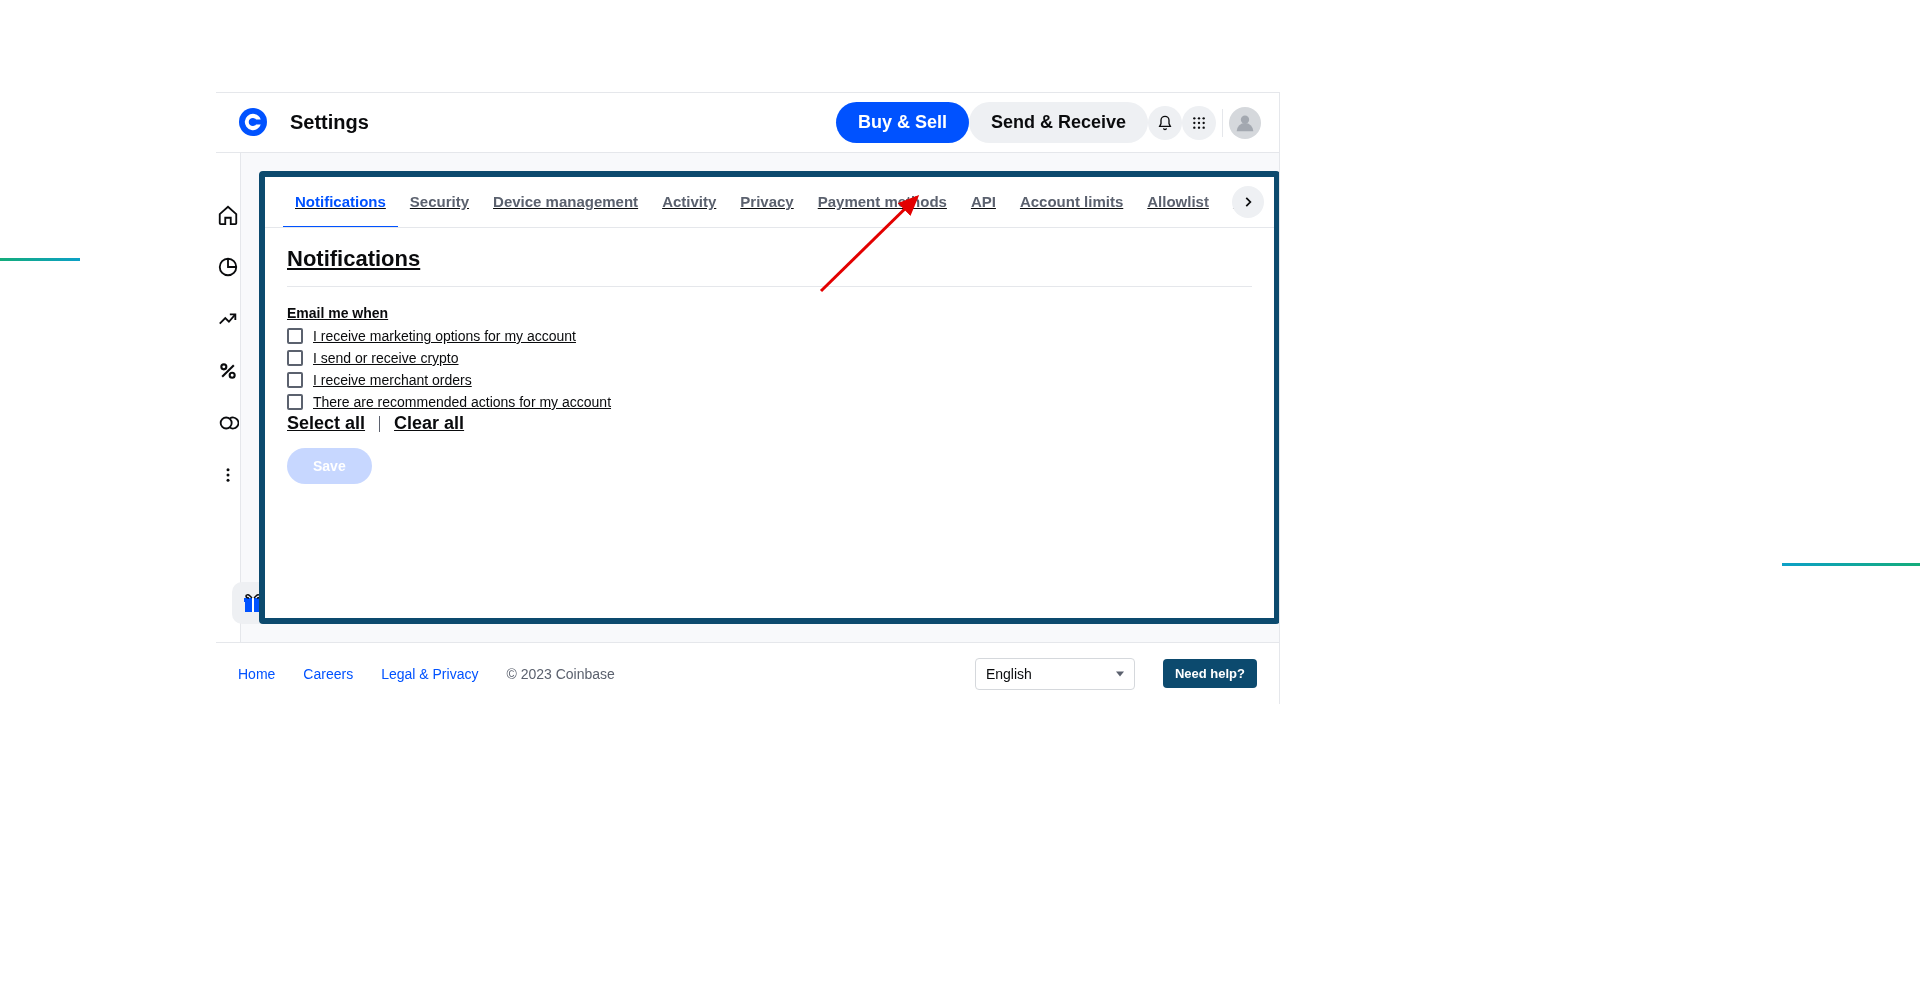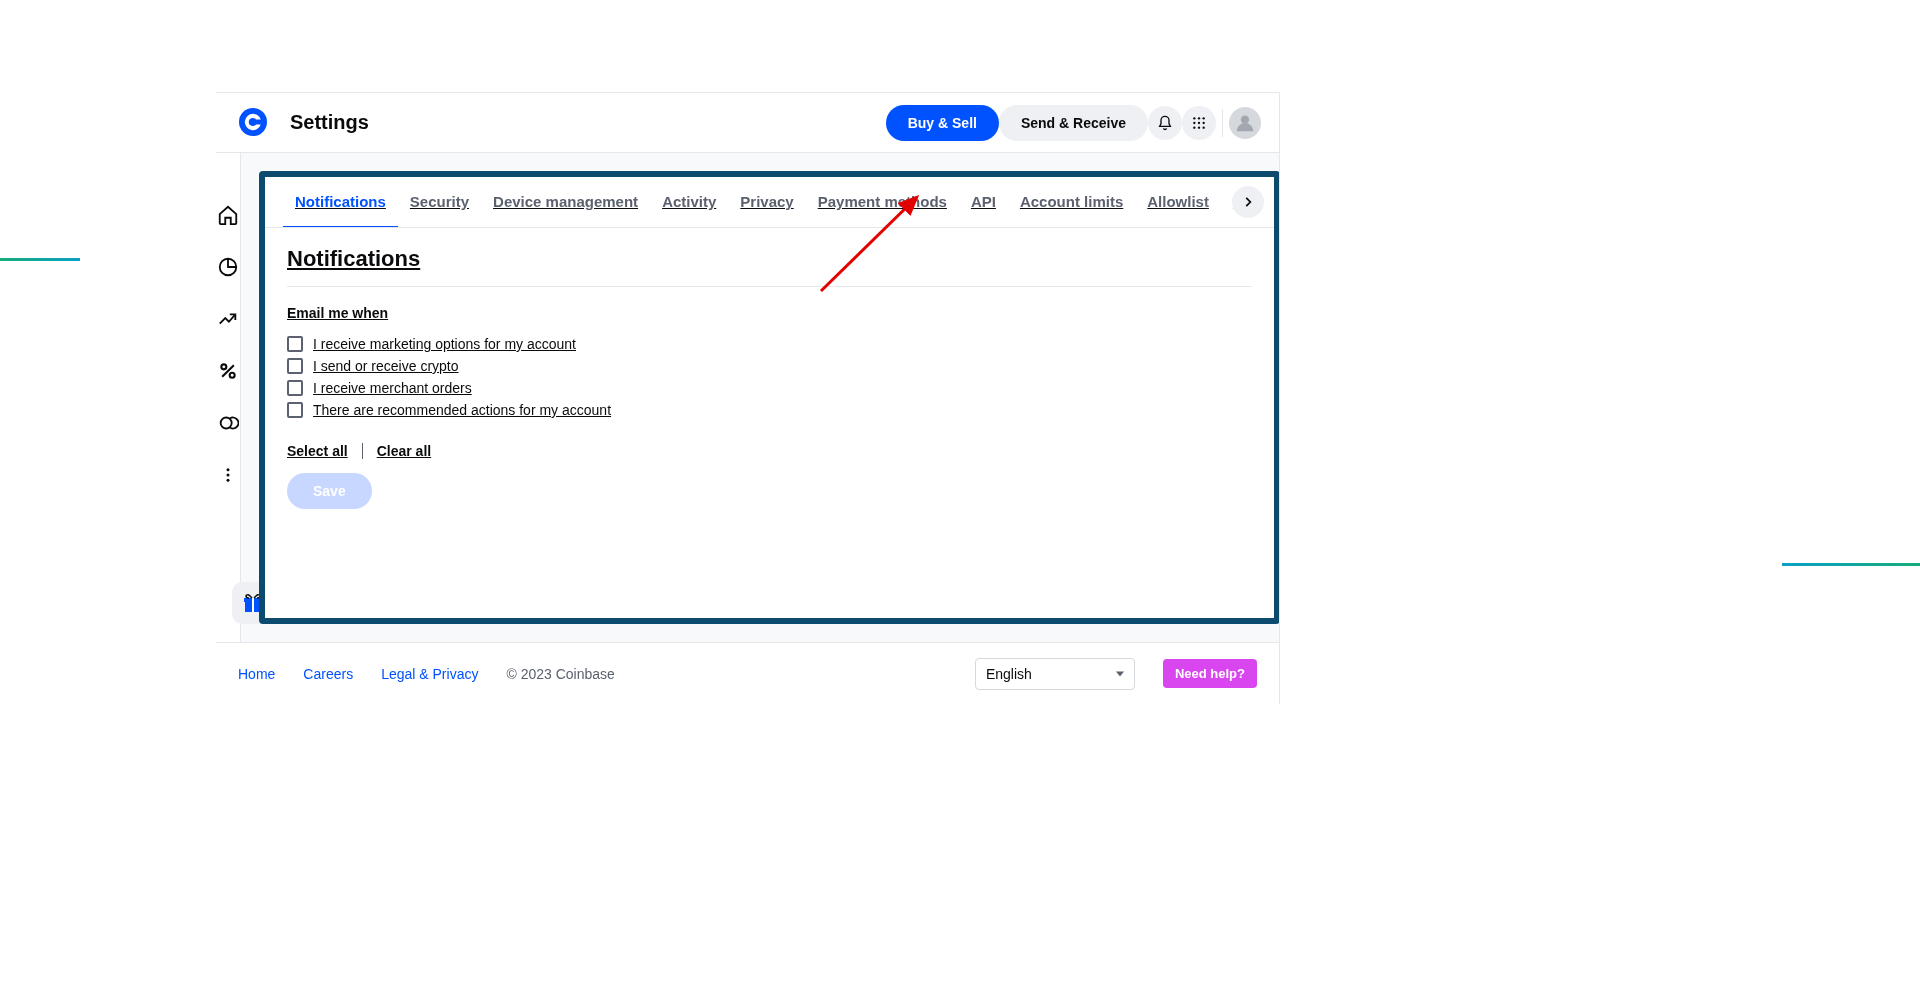--- a/index.html
+++ b/index.html
@@ -57,21 +57,21 @@
   .topbar .title {
     font-size: 20px;
     font-weight: 700;
   }
   .topbar .spacer { flex: 1; }
   .btn {
     border: none;
     border-radius: 999px;
     padding: 10px 22px;
     font-weight: 600;
-    font-size: 14px;
+    font-size: 18px;
     cursor: pointer;
   }
   .btn-primary { background: #0052ff; color: #fff; }
   .btn-secondary { background: #eef0f3; color: #0a0b0d; }
   .icon-btn {
     width: 34px;
     height: 34px;
     border-radius: 50%;
     background: #eef0f3;
     display: flex;
@@ -212,21 +212,21 @@
   .section-title {
     font-size: 22px;
     font-weight: 700;
     padding-bottom: 14px;
     border-bottom: 1px solid #e5e7eb;
     margin-bottom: 18px;
   }
   .opt-label {
     font-weight: 700;
     font-size: 14px;
-    margin-bottom: 12px;
+    margin-bottom: 4px;
   }
   .chk-row {
     display:flex;
     align-items:center;
     gap:10px;
     padding: 3px 0;
     font-size: 14px;
     color:#0a0b0d;
   }
   .chk {
@@ -234,23 +234,22 @@
     height:16px;
     border:2px solid #5b616e;
     border-radius:2px;
     flex-shrink:0;
     cursor:pointer;
   }
   .sel-row {
     display:flex;
     align-items:center;
     gap:14px;
-    margin-top: 22px;
     font-weight:600;
-    font-size:14px;
+    font-size:18px;
   }
   .sel-row .sep {
     width:1px;
     height:16px;
     background:#5b616e;
   }
   .sel-link { cursor:pointer; }
   .save-btn {
     margin-top: 14px;
     background:#c7d7ff;
@@ -291,21 +290,21 @@
     position:absolute;
     right:10px;
     top:50%;
     width:0;height:0;
     border-left:4px solid transparent;
     border-right:4px solid transparent;
     border-top:5px solid #5b616e;
     transform:translateY(-50%);
   }
   .help-btn {
-    background:#d946ef;
+    background:#0c4a6e;
     color:#fff;
     border:none;
     border-radius:4px;
     padding:7px 12px;
     font-size:13px;
     font-weight:600;
     cursor:pointer;
   }
   .arrow-annotation {
     position:absolute;

